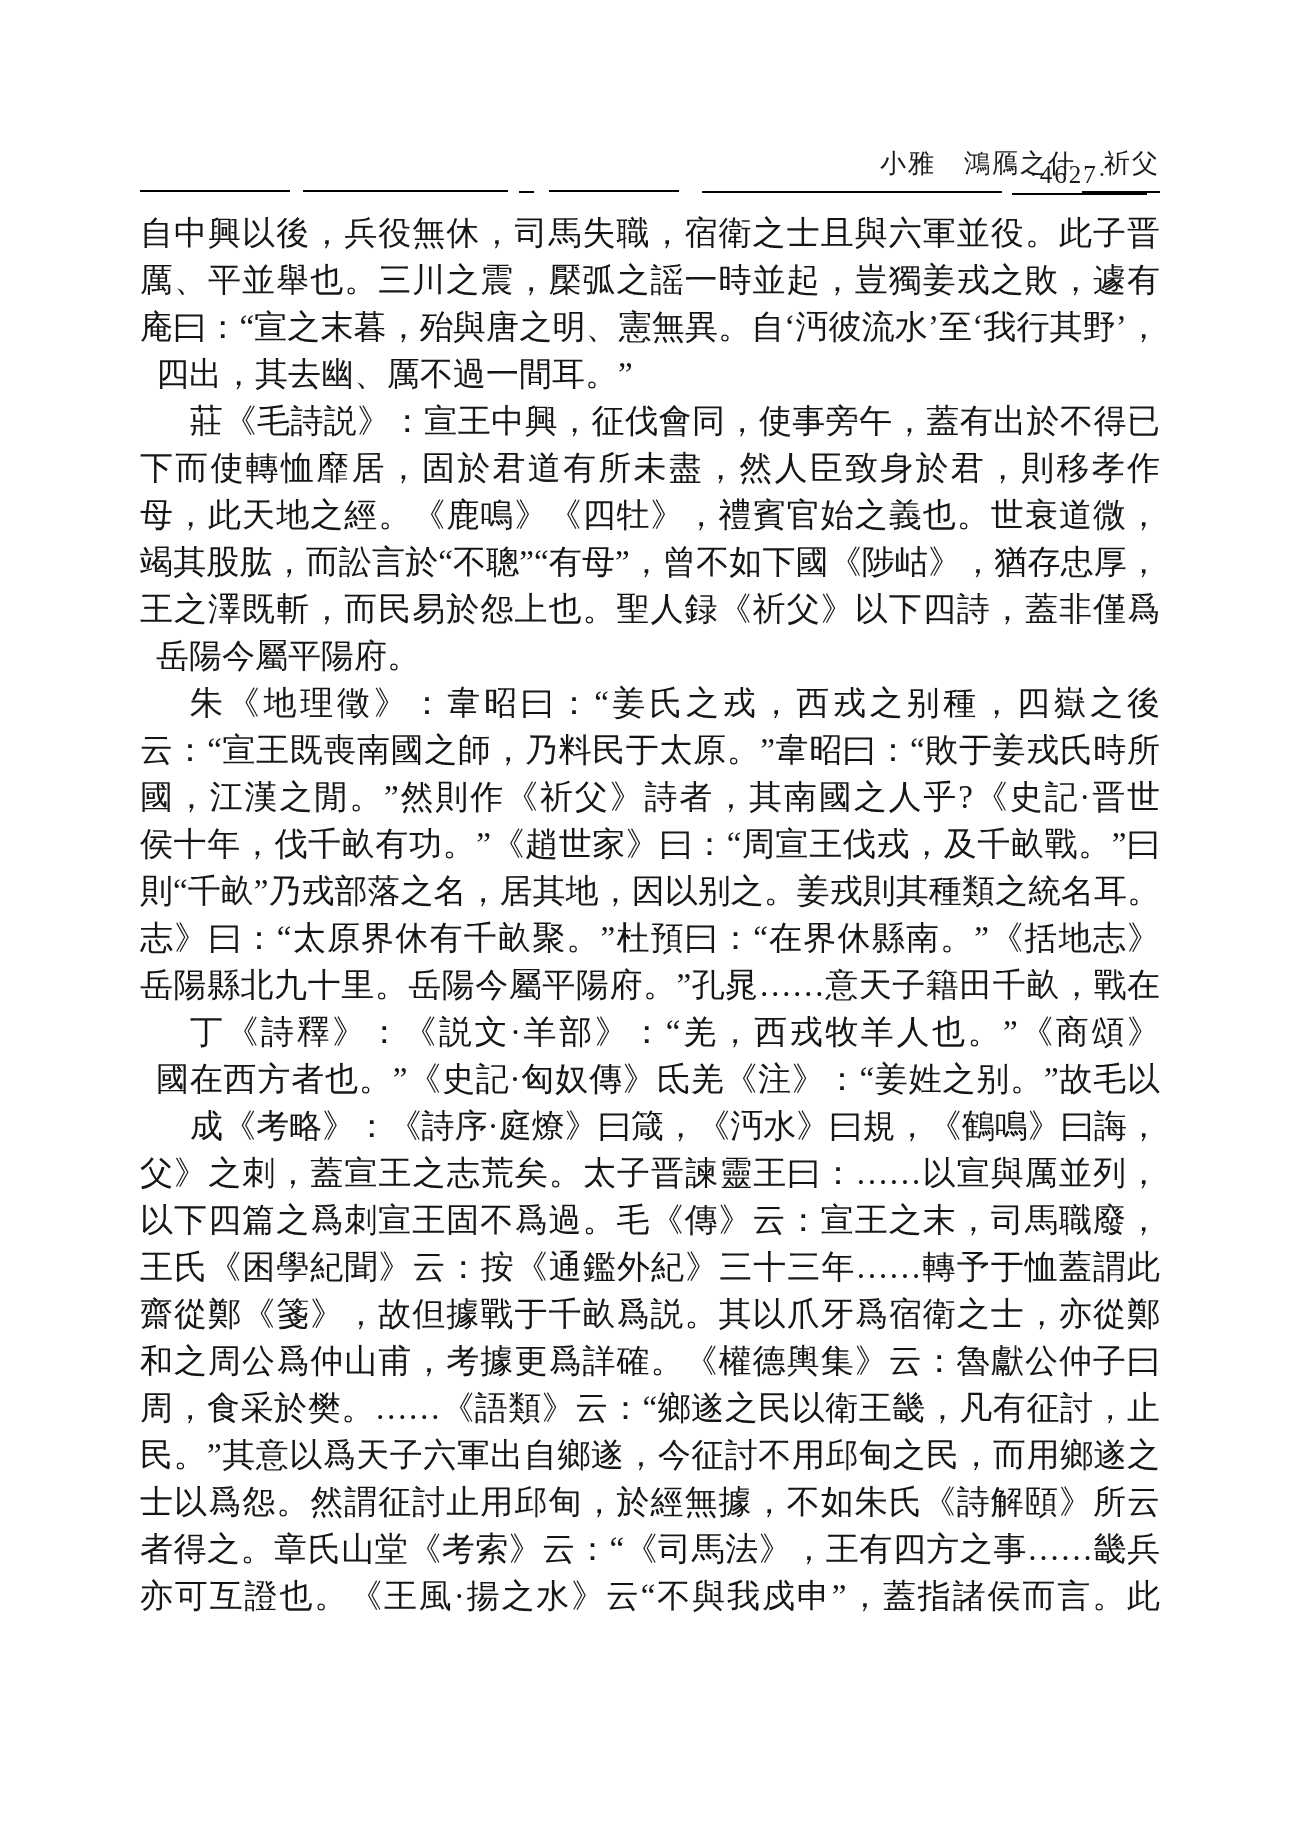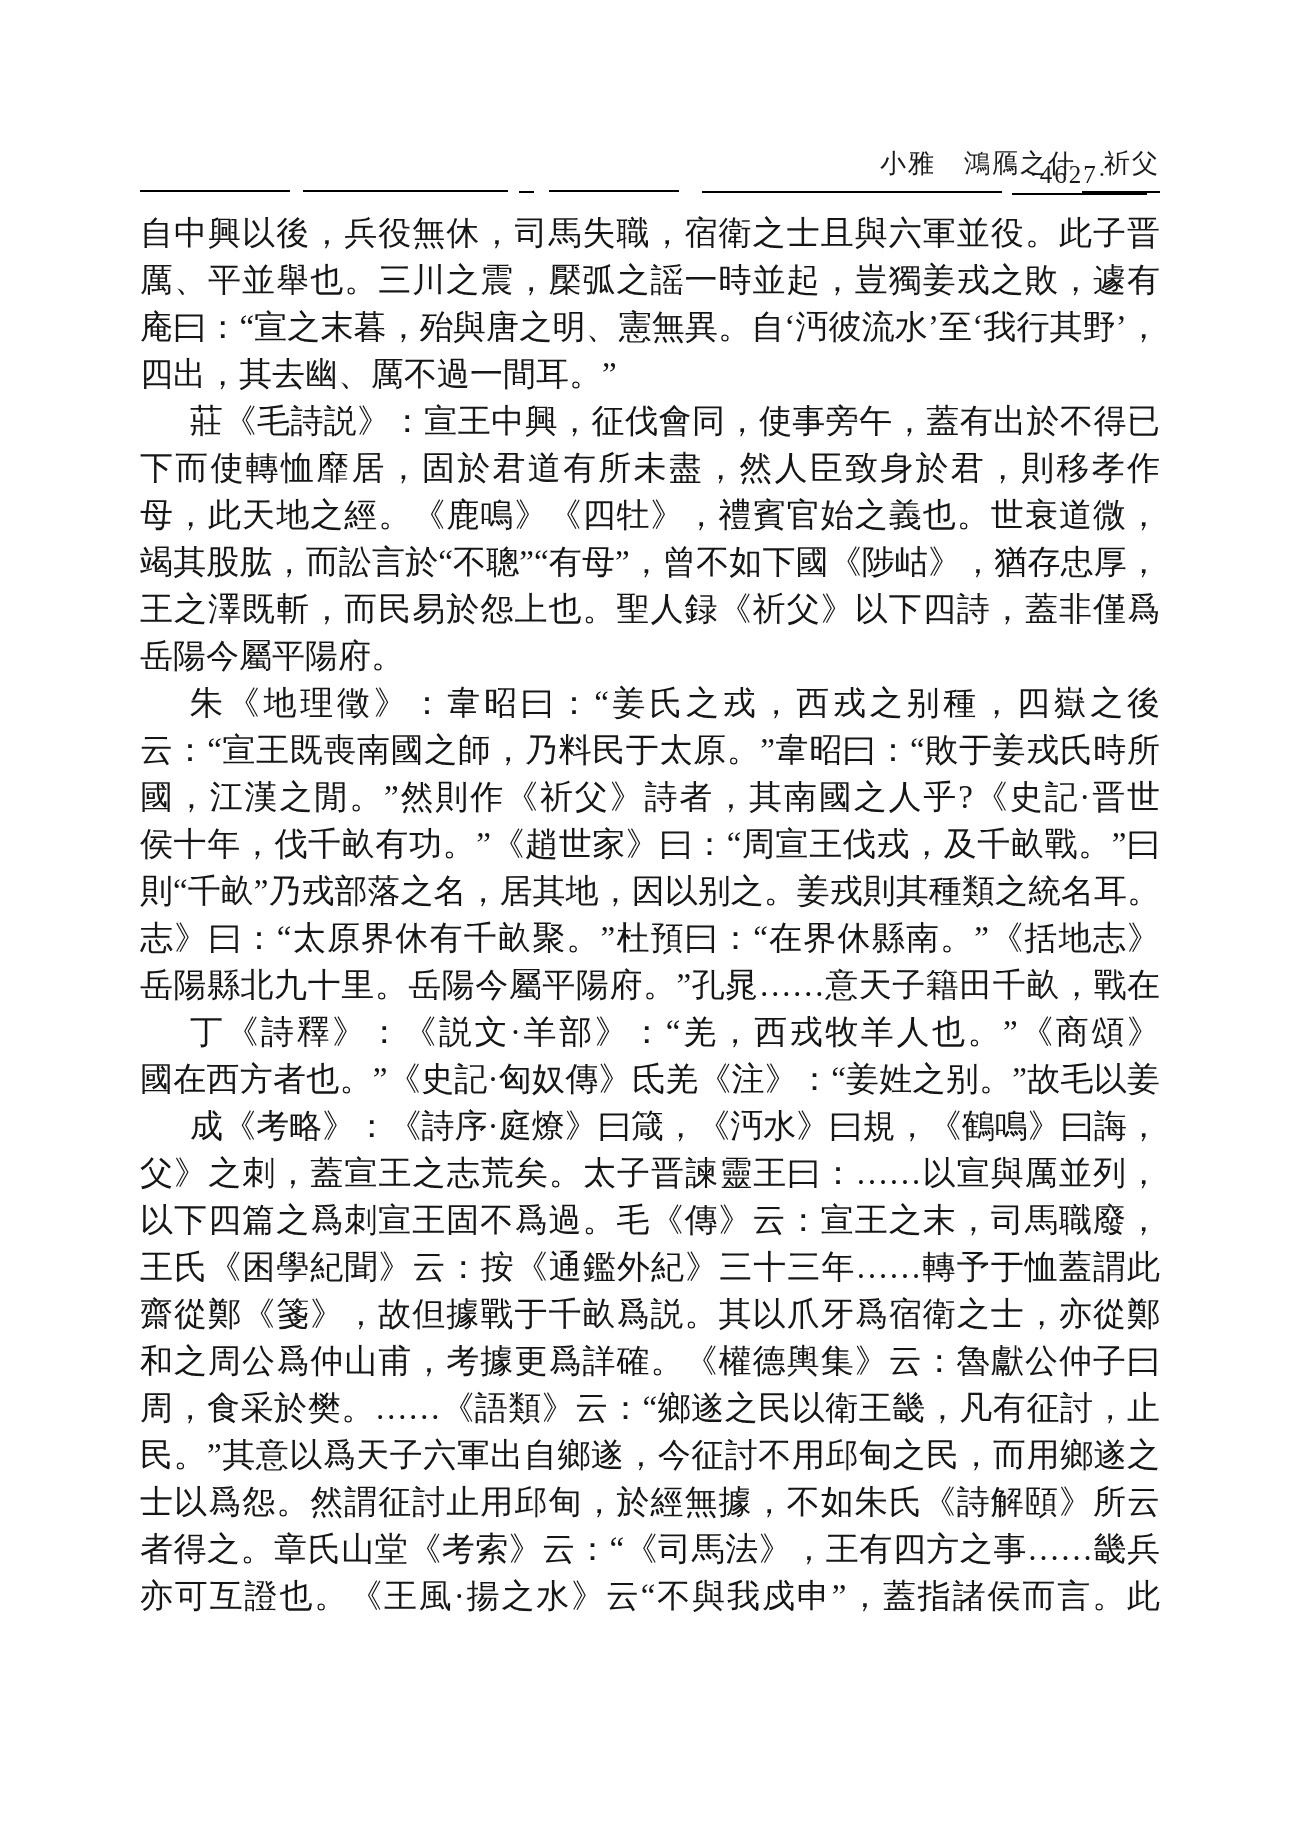--- a/index.html
+++ b/index.html
@@ -64,20 +64,21 @@
     line-height: 47px;
   }
   .line {
     height: 47px;
     text-align: justify;
     text-align-last: justify;
     overflow: hidden;
   }
   .line.pend {
     text-align-last: left;
+    margin-left: 16px;
   }
   .line.indent {
     text-indent: 50px;
   }
 </style>
 </head>
 <body>
 
 <div class="page">
   <div class="content">

